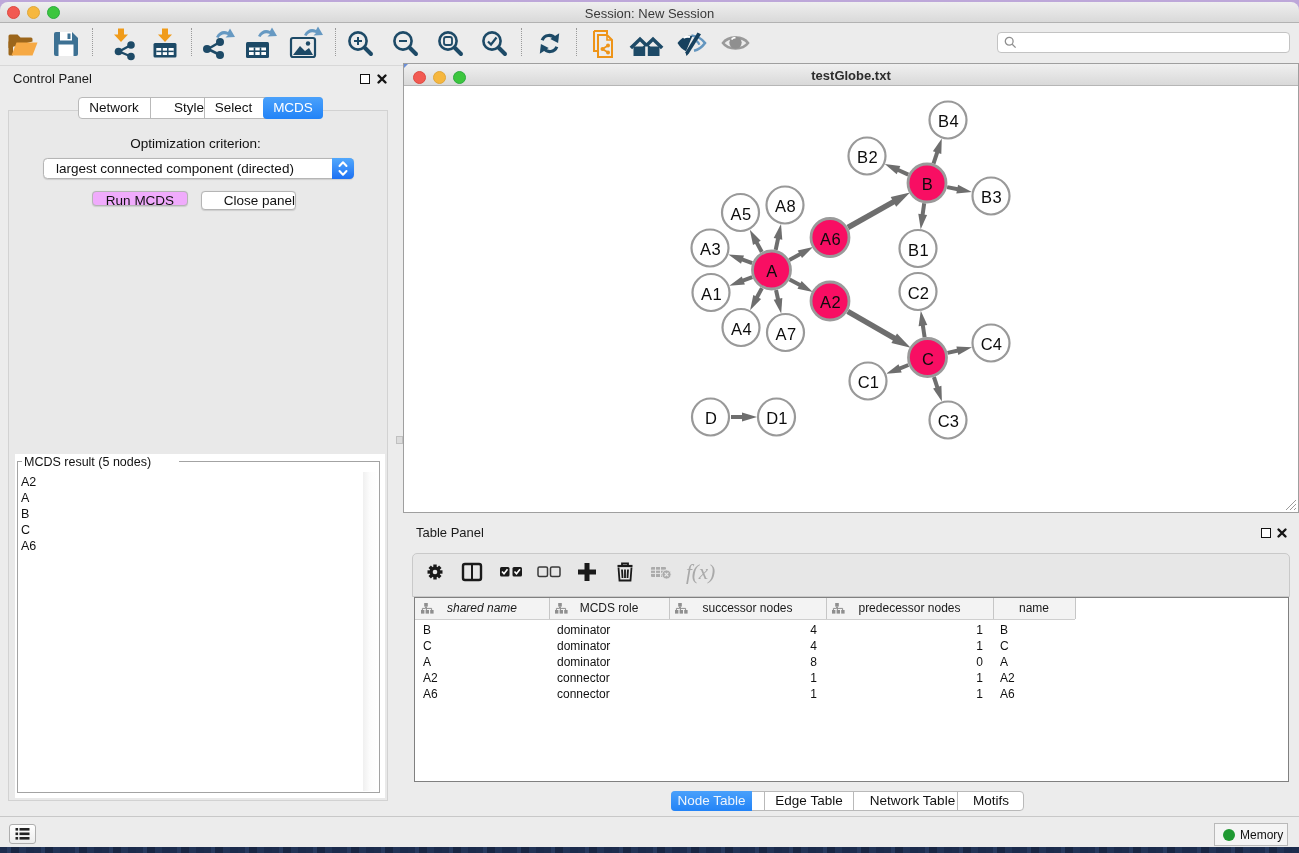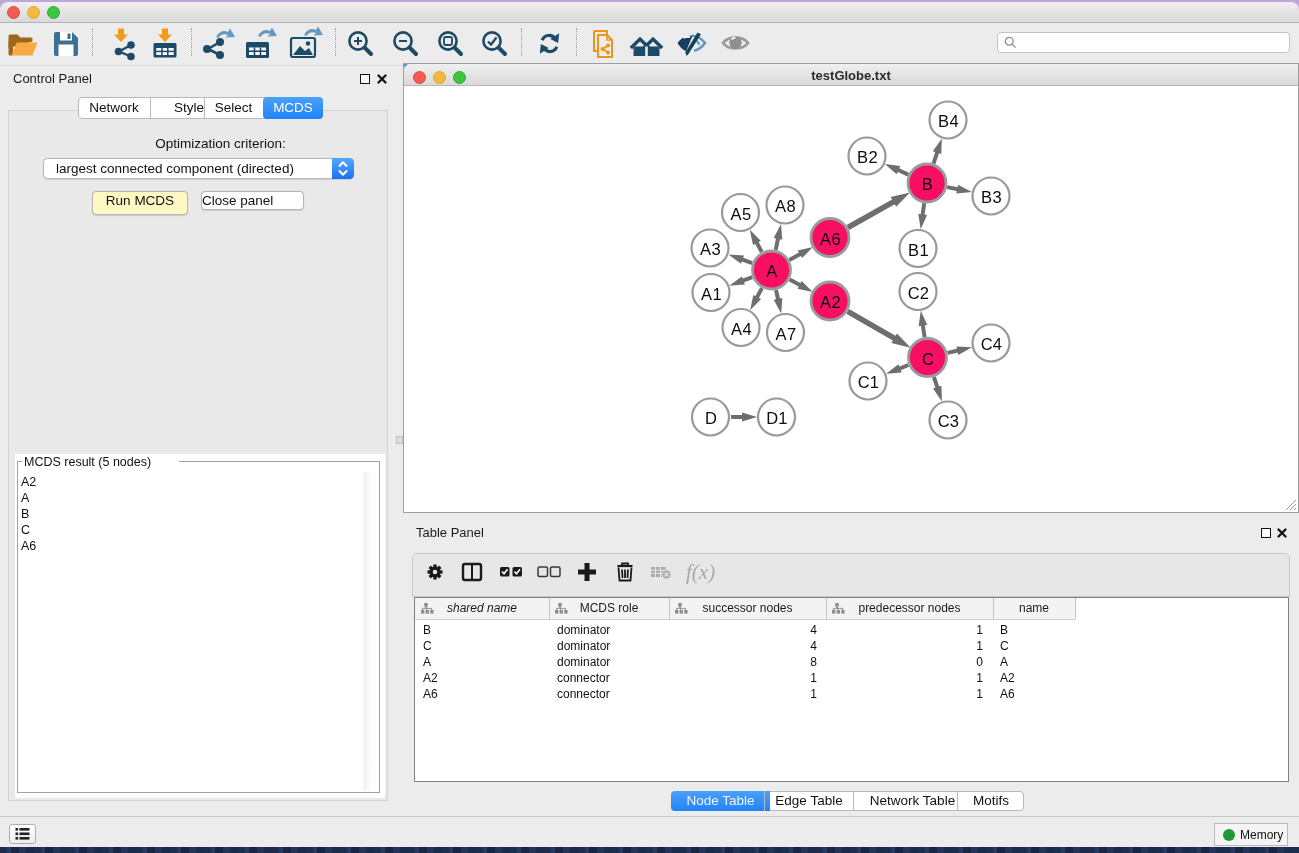--- a/index.html
+++ b/index.html
@@ -12,20 +12,21 @@
 </head>
 <body>
 
 <div class="abs" style="left:0;top:0;width:1299px;height:14px;background:#bda7d9;"></div>
 <div class="abs" style="left:0;top:847px;width:1299px;height:6px;background:repeating-linear-gradient(90deg,#1d2d4e 0 7px,#273a5f 7px 11px,#182643 11px 19px,#223457 19px 26px,#1b2b4c 26px 34px);"></div>
 
 <div class="abs" style="left:0;top:2px;width:1299px;height:20px;background:linear-gradient(#efefef,#d9d9d9);border-bottom:1px solid #b2b2b2;border-radius:8px 8px 0 0;">
   <div class="tl" style="left:7px;top:3.5px;background:#f25a52;border:0.5px solid #dd4a41;"></div>
   <div class="tl" style="left:27px;top:3.5px;background:#f6b73e;border:0.5px solid #e0a73a;"></div>
   <div class="tl" style="left:47px;top:3.5px;background:#3cc63e;border:0.5px solid #2dab40;"></div>
+  <div class="abs" style="left:0;width:100%;text-align:center;top:4px;font-size:13px;color:#393939;">Session: New Session</div>
 </div>
 
 <div id="toolbar" class="abs" style="left:0;top:23px;width:1299px;height:43px;background:#ececec;border-bottom:1px solid #d8d8d8;box-sizing:border-box;">
   <div class="sep" style="left:92px;top:5px;"></div>
   <div class="sep" style="left:191px;top:5px;"></div>
   <div class="sep" style="left:335px;top:5px;"></div>
   <div class="sep" style="left:521px;top:5px;"></div>
   <div class="sep" style="left:576px;top:5px;"></div>
 
   <div class="abs" style="left:997px;top:9px;width:291px;height:19px;background:#fff;border:1px solid #c3c3c3;border-radius:4px;">
@@ -179,34 +180,34 @@
 <div class="abs" style="left:8px;top:110px;width:380px;height:691px;background:#e9e9e9;border:1px solid #d2d2d2;box-sizing:border-box;"></div>
 
 <div class="abs" style="left:78px;top:97px;width:245px;height:22px;background:#fff;border:1px solid #b9b9b9;border-radius:4px;box-sizing:border-box;"></div>
 <div class="abs" style="left:150px;top:97px;width:1px;height:22px;background:#b9b9b9;"></div>
 <div class="abs" style="left:204px;top:97px;width:1px;height:22px;background:#b9b9b9;"></div>
 <div class="abs" style="left:78px;top:97px;width:72px;height:22px;line-height:22px;text-align:center;font-size:13.5px;color:#111;">Network</div>
 <div class="abs" style="left:150px;top:97px;width:54px;height:22px;line-height:22px;text-align:right;font-size:13.5px;color:#111;">Style</div>
 <div class="abs" style="left:204px;top:97px;width:59px;height:22px;line-height:22px;text-align:center;font-size:13.5px;color:#111;">Select</div>
 <div class="abs" style="left:263px;top:97px;width:60px;height:22px;line-height:22px;text-align:center;font-size:13.5px;color:#fff;background:linear-gradient(#4aa1fb,#2283f7);border-radius:4px;">MCDS</div>
 
-<div class="abs" style="left:8px;top:136px;width:375px;text-align:center;font-size:13.5px;color:#111;padding-left:25px;">Optimization criterion:</div>
+<div class="abs" style="left:8px;top:136px;width:375px;text-align:center;font-size:13.5px;color:#111;">Optimization criterion:</div>
 
 <div class="abs" style="left:43px;top:158px;width:311px;height:21px;background:#fff;border:1px solid #b5b5b5;border-radius:4.5px;box-sizing:border-box;box-shadow:0 0.5px 1px rgba(0,0,0,0.12);">
   <div class="abs" style="left:12px;top:0;height:19px;line-height:19px;font-size:13.5px;color:#111;white-space:nowrap;">largest connected component (directed)</div>
   <div class="abs" style="right:-1px;top:-1px;width:22px;height:21px;background:linear-gradient(#52a8fc,#1d71f3);border-radius:0 4.5px 4.5px 0;">
     <svg width="22" height="21" viewBox="0 0 22 21">
       <path d="M7.5 8 L11 4.2 L14.5 8" stroke="#fff" stroke-width="2" fill="none" stroke-linecap="round" stroke-linejoin="round"></path>
       <path d="M7.5 13 L11 16.8 L14.5 13" stroke="#fff" stroke-width="2" fill="none" stroke-linecap="round" stroke-linejoin="round"></path>
     </svg>
   </div>
 </div>
 
-<div class="abs" style="left:92px;top:191px;width:96px;height:24px;background:#fef9c3;border:1px solid #b5b5b5;border-radius:4px;box-sizing:border-box;box-shadow:0 0.5px 1px rgba(0,0,0,0.12);text-align:center;line-height:17px;font-size:13.5px;color:#111;">Run MCDS</div>
-<div class="abs" style="left:201px;top:191px;width:103px;height:19px;background:#fff;border:1px solid #b5b5b5;border-radius:4px;box-sizing:border-box;box-shadow:0 0.5px 1px rgba(0,0,0,0.12);text-align:left;line-height:17px;font-size:13.5px;color:#111;">Close panel</div>
+<div class="abs" style="left:92px;top:191px;width:96px;height:15px;background:#f0abfc;border:1px solid #b5b5b5;border-radius:4px;box-sizing:border-box;box-shadow:0 0.5px 1px rgba(0,0,0,0.12);text-align:center;line-height:17px;font-size:13.5px;color:#111;">Run MCDS</div>
+<div class="abs" style="left:201px;top:191px;width:95px;height:19px;background:#fff;border:1px solid #b5b5b5;border-radius:4px;box-sizing:border-box;box-shadow:0 0.5px 1px rgba(0,0,0,0.12);text-align:right;line-height:17px;font-size:13.5px;color:#111;">Close panel</div>
 
 <div class="abs" style="left:15px;top:454px;width:370px;height:344px;background:#fff;"></div>
 <div class="abs" style="left:17px;top:461px;width:363px;height:332px;border:1px solid #a3a3a3;box-sizing:border-box;"></div>
 <div class="abs" style="left:22px;top:455px;width:153px;height:13px;background:#fff;font-size:12.5px;color:#111;padding:0 2px;">MCDS result (5 nodes)</div>
 <div class="abs" style="left:363px;top:472px;width:15px;height:319px;background:linear-gradient(90deg,#f0f0f0,#fcfcfc 45%,#fff);"></div>
 <div class="abs" style="left:21px;top:474px;font-size:12.5px;color:#111;line-height:16px;">A2<br>A<br>B<br>C<br>A6</div>
 
 <div class="abs" style="left:396px;top:436px;width:7px;height:8px;background:#dcdcdc;border:1px solid #c0c0c0;box-sizing:border-box;"></div>
 
 <div class="abs" style="left:0;top:816px;width:1299px;height:31px;background:#ececec;border-top:1px solid #c8c8c8;box-sizing:border-box;">
@@ -439,16 +440,16 @@
   </g>
 </svg>
 
 <div class="abs" style="left:423px;top:622px;font-size:12px;line-height:16px;color:#111;">B<br>C<br>A<br>A2<br>A6</div>
 <div class="abs" style="left:557px;top:622px;font-size:12px;line-height:16px;color:#111;">dominator<br>dominator<br>dominator<br>connector<br>connector</div>
 <div class="abs" style="left:669px;top:622px;width:148px;text-align:right;font-size:12px;line-height:16px;color:#111;">4<br>4<br>8<br>1<br>1</div>
 <div class="abs" style="left:826px;top:622px;width:157px;text-align:right;font-size:12px;line-height:16px;color:#111;">1<br>1<br>0<br>1<br>1</div>
 <div class="abs" style="left:1000px;top:622px;font-size:12px;line-height:16px;color:#111;">B<br>C<br>A<br>A2<br>A6</div>
 
 <div class="abs" style="left:671px;top:791px;width:353px;height:20px;background:#fff;border:1px solid #b9b9b9;border-radius:4px;box-sizing:border-box;"></div>
-<div class="abs" style="left:671px;top:791px;width:99px;height:20px;line-height:20px;text-align:center;font-size:13.5px;color:#eef5fd;background:linear-gradient(#4aa1fb,#2283f7);border-radius:4px 0 0 4px;">Node Table</div>
+<div class="abs" style="left:671px;top:791px;width:81px;height:20px;line-height:20px;text-align:center;font-size:13.5px;color:#eef5fd;background:linear-gradient(#4aa1fb,#2283f7);border-radius:4px 0 0 4px;">Node Table</div>
 <div class="abs" style="left:764px;top:791px;width:89px;height:20px;line-height:20px;text-align:center;font-size:13.5px;color:#111;border-left:1px solid #b9b9b9;box-sizing:border-box;">Edge Table</div>
 <div class="abs" style="left:853px;top:791px;width:104px;height:20px;line-height:20px;text-align:center;font-size:13.5px;color:#111;border-left:1px solid #b9b9b9;box-sizing:border-box;padding-left:14px;">Network Table</div>
 <div class="abs" style="left:957px;top:791px;width:67px;height:20px;line-height:20px;text-align:center;font-size:13.5px;color:#111;border-left:1px solid #b9b9b9;box-sizing:border-box;">Motifs</div>
 
 </body></html>

